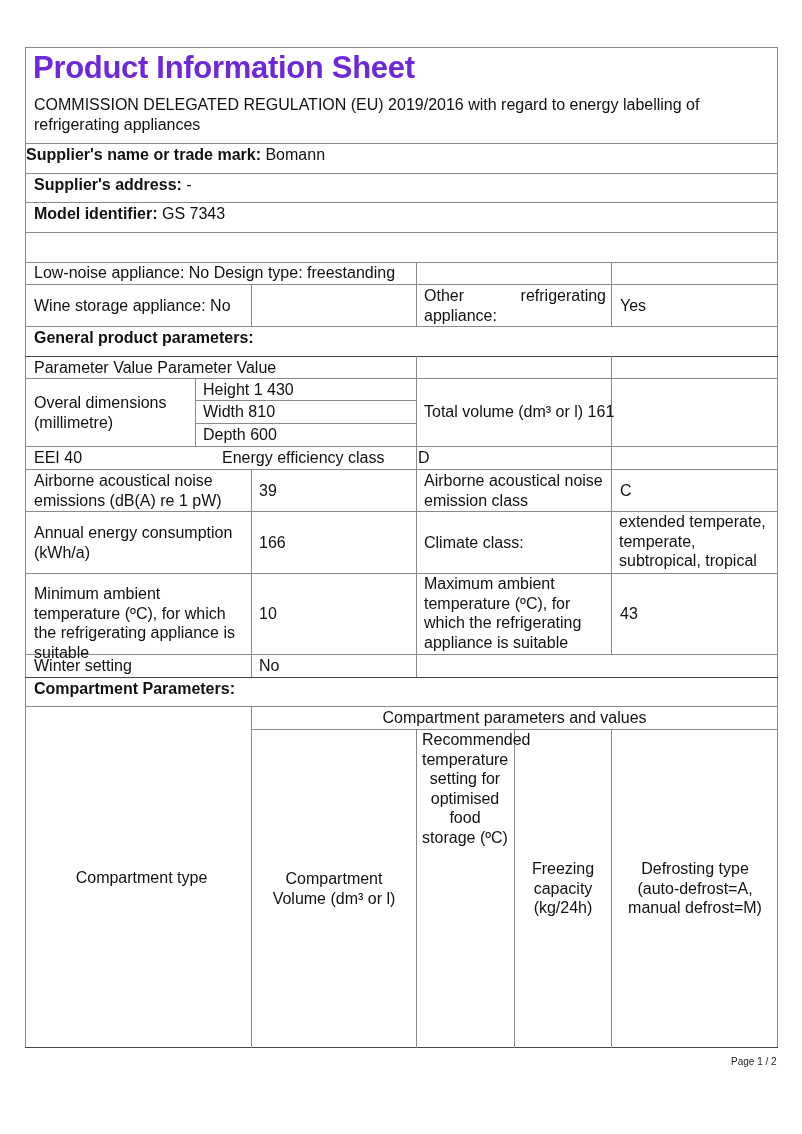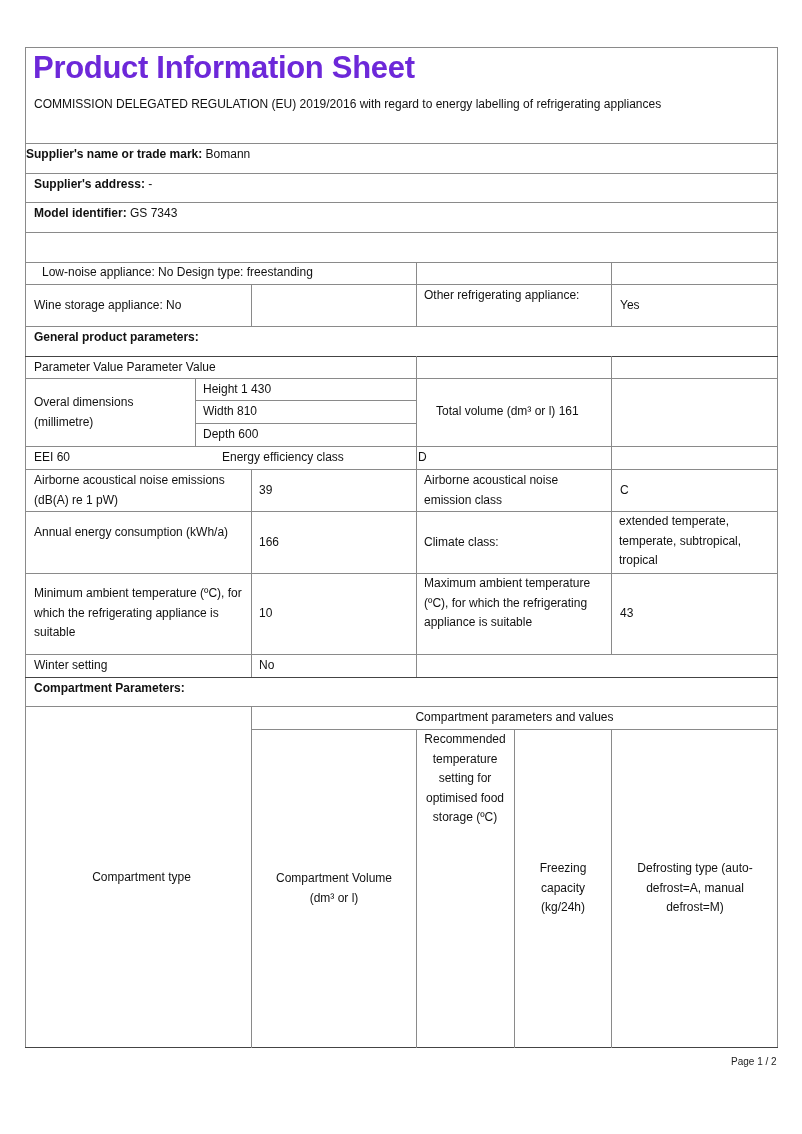--- a/index.html
+++ b/index.html
@@ -1,19 +1,19 @@
 <!DOCTYPE html>
 <html><head>
 <meta charset="utf-8">
 <style>
   html, body { margin:0; padding:0; background:#ffffff; }
   body { width:802px; height:1134px; position:relative; overflow:hidden;
          font-family:"Liberation Sans", "DejaVu Sans", sans-serif; color:#111; }
   .page { position:absolute; left:0; top:0; width:802px; height:1134px; }
-  .c { position:absolute; box-sizing:border-box; font-size:12px; line-height:19.5px; }
+  .c { position:absolute; box-sizing:border-box; font-size:16px; line-height:19.5px; }
   .hl { position:absolute; height:1px; background:#8a8a8a; }
   .hl.dark { background:#444; }
   .vl { position:absolute; width:1px; background:#8a8a8a; }
   .title { position:absolute; left:33px; top:50px; font-size:31px; font-weight:bold;
            color:#3f0f9c; letter-spacing:-0.3px; font-family:"Liberation Sans", sans-serif; }
   .b { font-weight:bold; }
   .center { text-align:center; }
   .footer { position:absolute; left:731px; top:1056px; font-size:10px; color:#222; }
 </style>
 </head>
@@ -74,35 +74,35 @@
   <div class="c" style="left:26px; top:145px;text-align:right;">
     <span class="b">Supplier's name or trade mark:</span><span> Bomann</span>
   </div>
   <div class="c" style="left:34px; top:175px;">
     <span class="b">Supplier's address:</span><span> -</span>
   </div>
   <div class="c" style="left:34px; top:204px;">
     <span class="b">Model identifier:</span><span> GS 7343</span>
   </div>
 
-  <div class="c" style="left:42px; top:263px;">Low-noise appliance: No Design type: freestanding</div>
+  <div class="c" style="left:34px; top:263px;">Low-noise appliance: No Design type: freestanding</div>
   <div class="c" style="left:34px; top:296px;">Wine storage appliance: No</div>
   <div class="c" style="left:424px; top:286px; width:182px; text-align:justify;">Other refrigerating appliance:</div>
   <div class="c" style="left:620px; top:296px;">Yes</div>
 
   <div class="c b" style="left:34px; top:328px;">General product parameters:</div>
   <div class="c" style="left:34px; top:358px;">Parameter Value Parameter Value</div>
 
   <div class="c" style="left:34px; top:393px; width:155px;">Overal dimensions (millimetre)</div>
   <div class="c" style="left:203px; top:380px;">Height 1 430</div>
   <div class="c" style="left:203px; top:402px;">Width 810</div>
   <div class="c" style="left:203px; top:425px;">Depth 600</div>
-  <div class="c" style="left:436px; top:402px;">Total volume (dm³ or l) 161</div>
+  <div class="c" style="left:424px; top:402px;">Total volume (dm³ or l) 161</div>
 
-  <div class="c" style="left:34px; top:448px;">EEI 60</div>
+  <div class="c" style="left:34px; top:448px;">EEI 40</div>
   <div class="c" style="left:222px; top:448px;">Energy efficiency class</div>
   <div class="c" style="left:418px; top:448px;">D</div>
 
   <div class="c" style="left:34px; top:471px; width:212px;">Airborne acoustical noise emissions (dB(A) re 1 pW)</div>
   <div class="c" style="left:259px; top:481px;">39</div>
   <div class="c" style="left:424px; top:471px; width:182px;">Airborne acoustical noise emission class</div>
   <div class="c" style="left:620px; top:481px;">C</div>
 
   <div class="c" style="left:34px; top:523px; width:212px;">Annual energy consumption (kWh/a)</div>
   <div class="c" style="left:259px; top:533px;">166</div>

